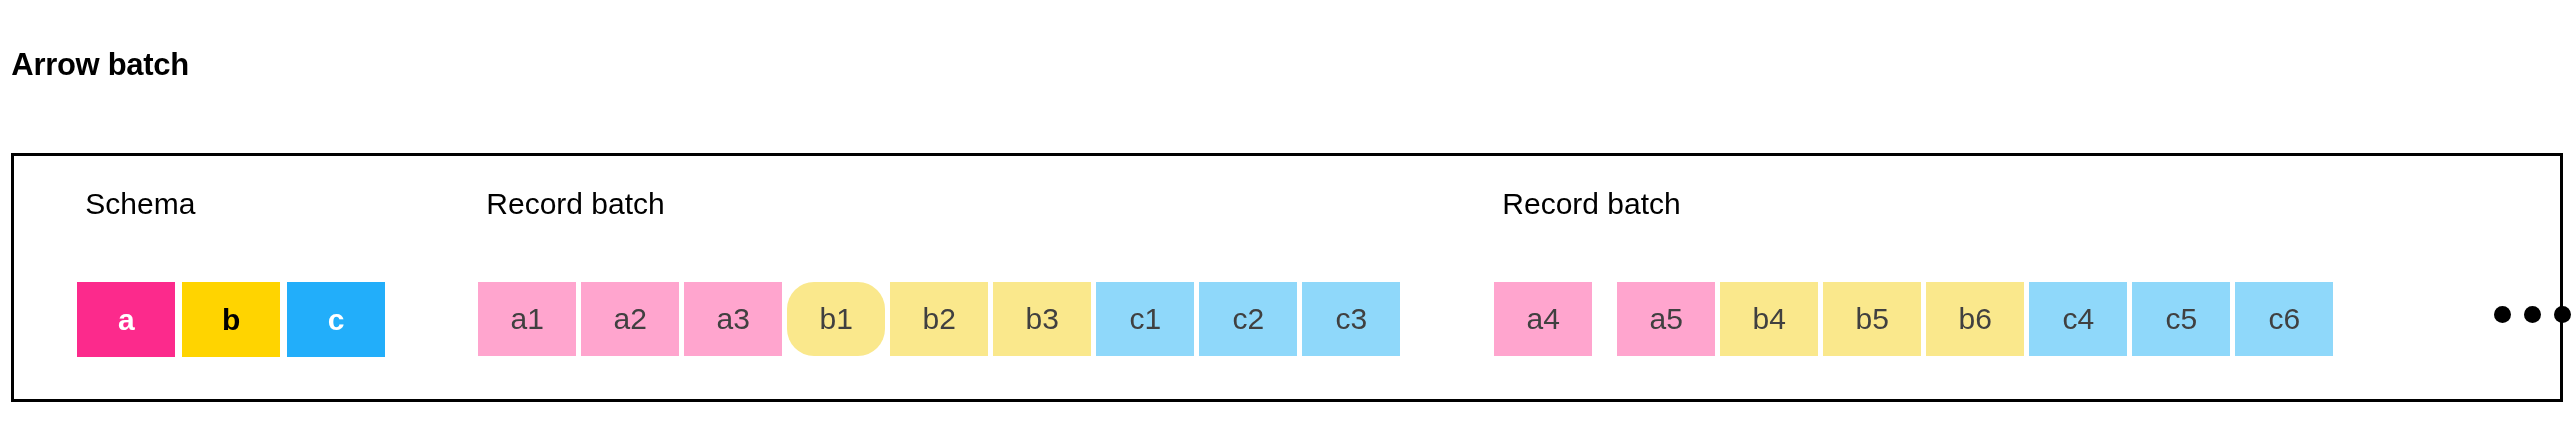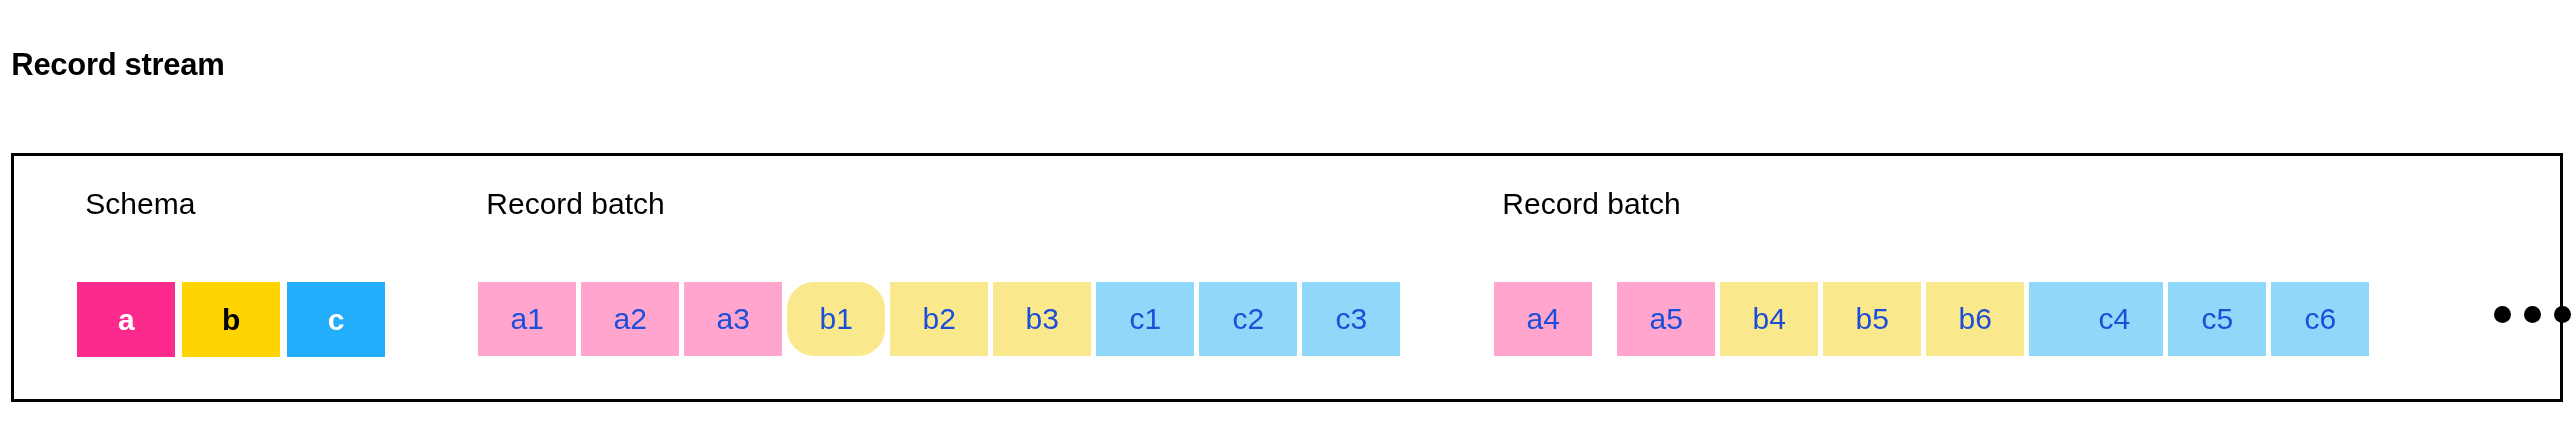--- a/index.html
+++ b/index.html
@@ -100,21 +100,21 @@
   
   .batch-row .cell {
     width: 98px;
     height: 74px;
     margin-right: 5px;
     display: flex;
     align-items: center;
     justify-content: center;
     font-size: 30px;
     font-weight: normal;
-    color: #1d4ed8;
+    color: #404040;
     line-height: 1;
   }
   .batch-row .cell:last-child { margin-right: 0; }
 
   
   .ellipsis {
     position: absolute;
     top: 150px;
     display: flex;
     align-items: center;
@@ -125,21 +125,21 @@
     height: 17px;
     border-radius: 50%;
     background: #000000;
   }
 </style>
 </head>
 <body>
 
 <div class="page">
 
-  <div class="page-title">Record stream</div>
+  <div class="page-title">Arrow batch</div>
 
   <div class="stream-frame">
     <div class="stream-inner">
 
       <div class="section" id="schema-section" style="left: 63px;">
         <div class="section-label">Schema</div>
         <div class="cell-row schema-row" id="schema-row">
             <div class="cell" style="background: rgb(252, 42, 140); color: rgb(255, 255, 255);">
               <span>a</span>
             </div>
@@ -196,21 +196,21 @@
             </div>
             <div class="cell" style="background: rgb(250, 232, 140);">
               <span>b4</span>
             </div>
             <div class="cell" style="background: rgb(250, 232, 140);">
               <span>b5</span>
             </div>
             <div class="cell" style="background: rgb(250, 232, 140);">
               <span>b6</span>
             </div>
-            <div class="cell" style="background: rgb(143, 216, 250); padding-left: 36px;">
+            <div class="cell" style="background: rgb(143, 216, 250);">
               <span>c4</span>
             </div>
             <div class="cell" style="background: rgb(143, 216, 250);">
               <span>c5</span>
             </div>
             <div class="cell" style="background: rgb(143, 216, 250);">
               <span>c6</span>
             </div>
           </div>
       </div>

